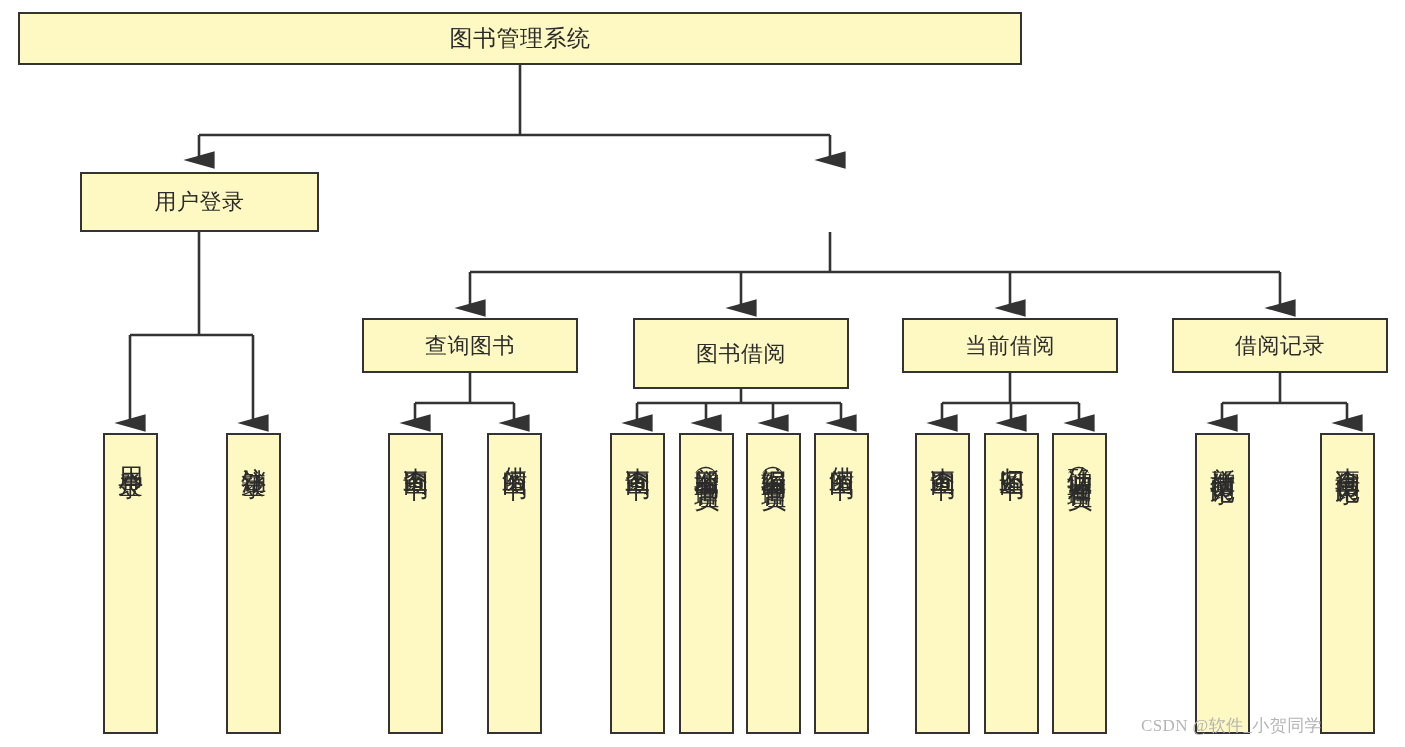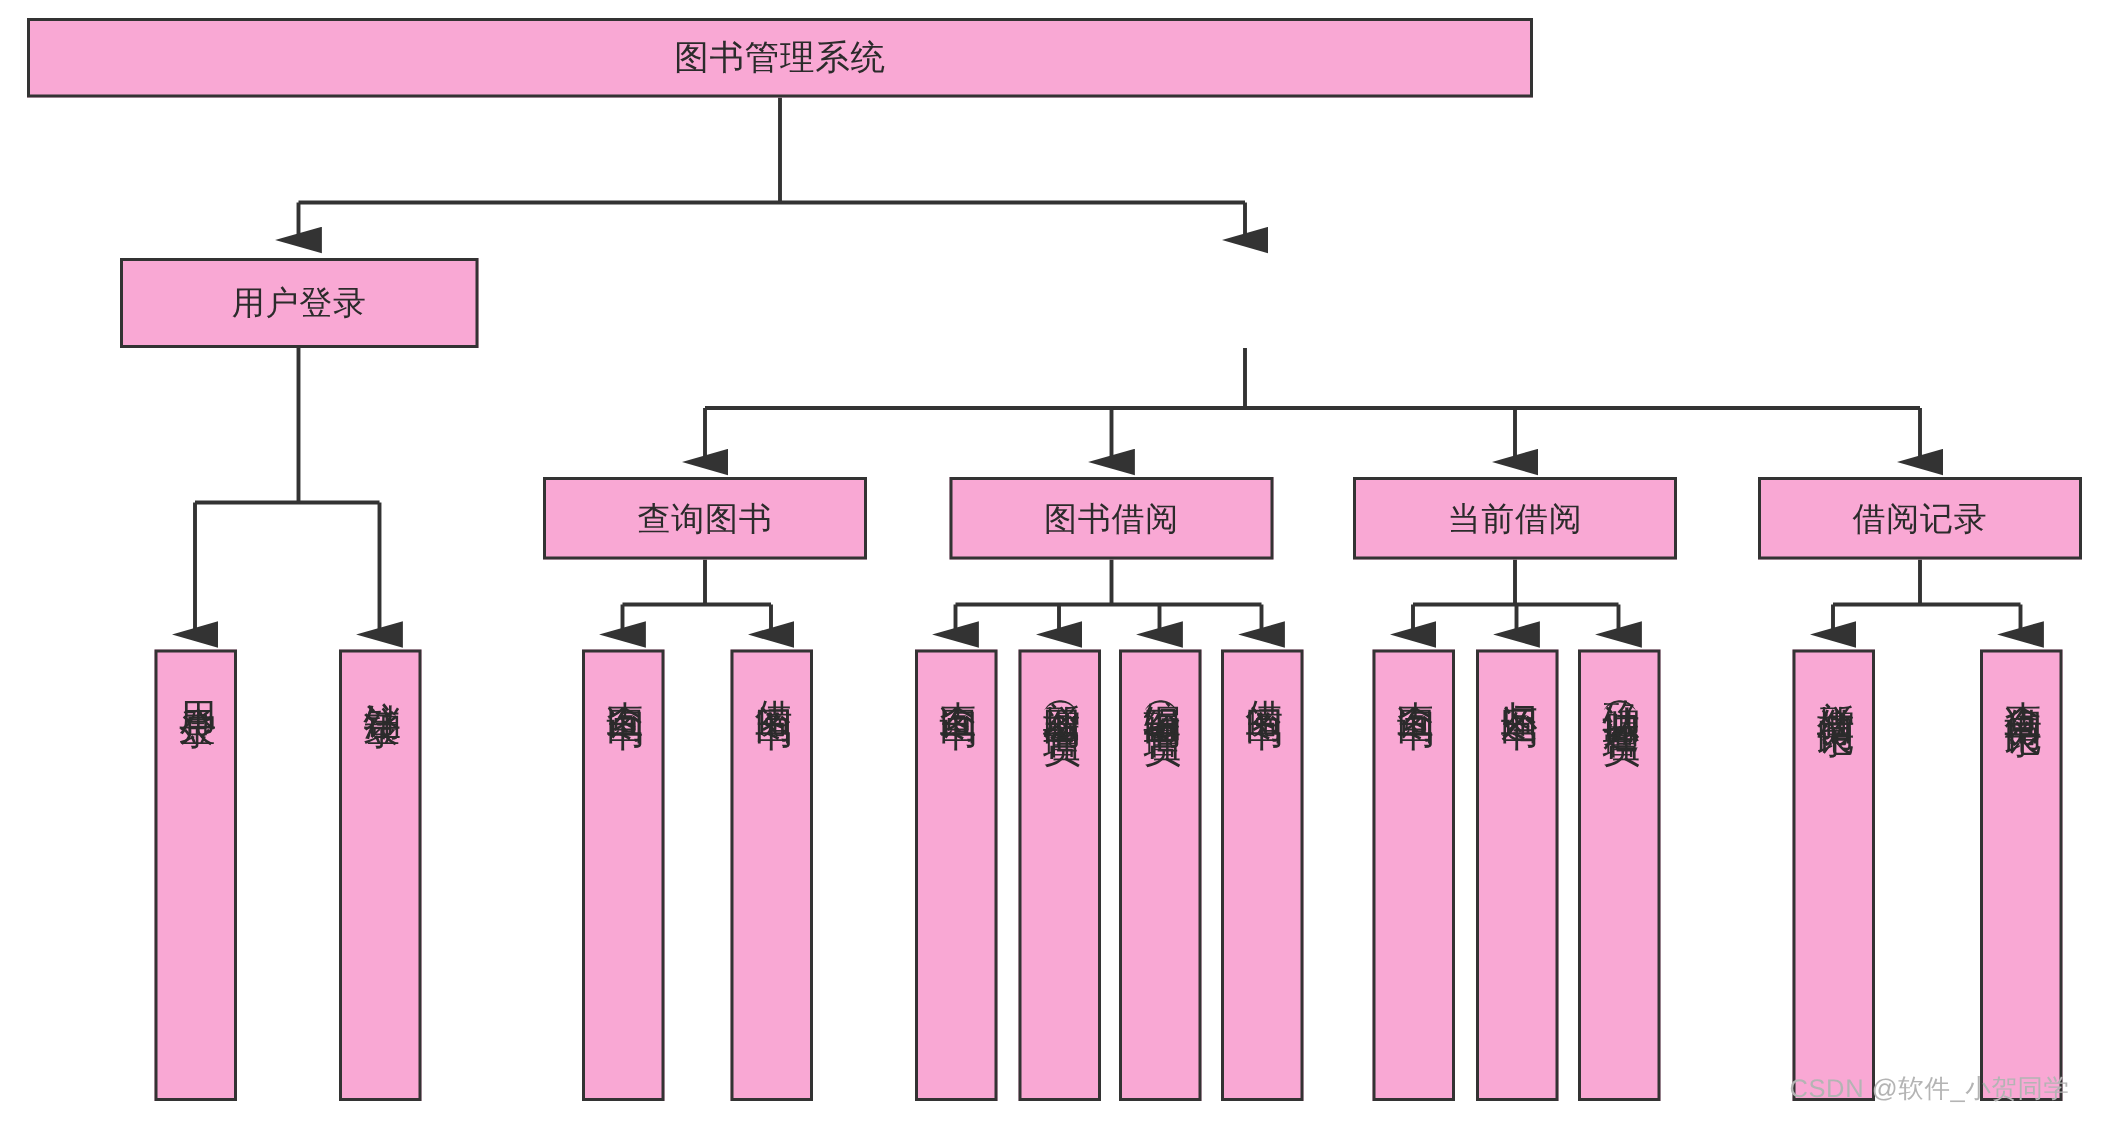--- a/index.html
+++ b/index.html
@@ -22,21 +22,21 @@
     position: absolute;
     left: 0;
     top: 0;
     width: 1405px;
     height: 747px;
     pointer-events: none;
   }
   .node {
     position: absolute;
     box-sizing: border-box;
-    background: #f9a8d4;
+    background: #fef9c3;
     border: 2px solid #333333;
     display: flex;
     align-items: center;
     justify-content: center;
     color: #2b2b2b;
   }
   .node-label {
     display: block;
     text-align: center;
     line-height: 1.08;
@@ -64,27 +64,27 @@
     line-height: 1.02;
     letter-spacing: 3px;
     white-space: nowrap;
     max-height: 272px;
   }
   .node.vert.short .node-label {
     max-height: 180px;
   }
   #watermark {
     position: absolute;
-    left: 1193px;
+    left: 1141px;
     top: 714px;
     font-size: 17px;
     color: #b4b4b4;
     white-space: nowrap;
     letter-spacing: 0.4px;
-    font-family: Liberation Sans, sans-serif;
+    font-family: Liberation Serif, serif;
   }
 </style>
 </head>
 <body>
 
 <div id="diagram-root">
 
   <svg id="edge-layer" viewBox="0 0 1405 747" width="1405" height="747">
     <defs>
       <marker id="arrow" markerWidth="10" markerHeight="12" refX="3.4" refY="6" orient="auto" markerUnits="strokeWidth">
@@ -139,21 +139,21 @@
     <span class="node-label">图书管理系统</span>
   </div>
 
   <div class="node horiz" style="left:80px; top:172px; width:239px; height:60px;">
     <span class="node-label">用户登录</span>
   </div>
 
   <div class="node horiz" style="left:362px; top:318px; width:216px; height:55px;">
     <span class="node-label">查询图书</span>
   </div>
-  <div class="node horiz" style="left:633px; top:318px; width:216px; height:55px;">
+  <div class="node horiz" style="left:633px; top:318px; width:216px; height:71px;">
     <span class="node-label">图书借阅</span>
   </div>
   <div class="node horiz" style="left:902px; top:318px; width:216px; height:55px;">
     <span class="node-label">当前借阅</span>
   </div>
   <div class="node horiz" style="left:1172px; top:318px; width:216px; height:55px;">
     <span class="node-label">借阅记录</span>
   </div>
 
   <div class="node vert short" style="left:103px; top:433px; width:55px; height:301px;">

